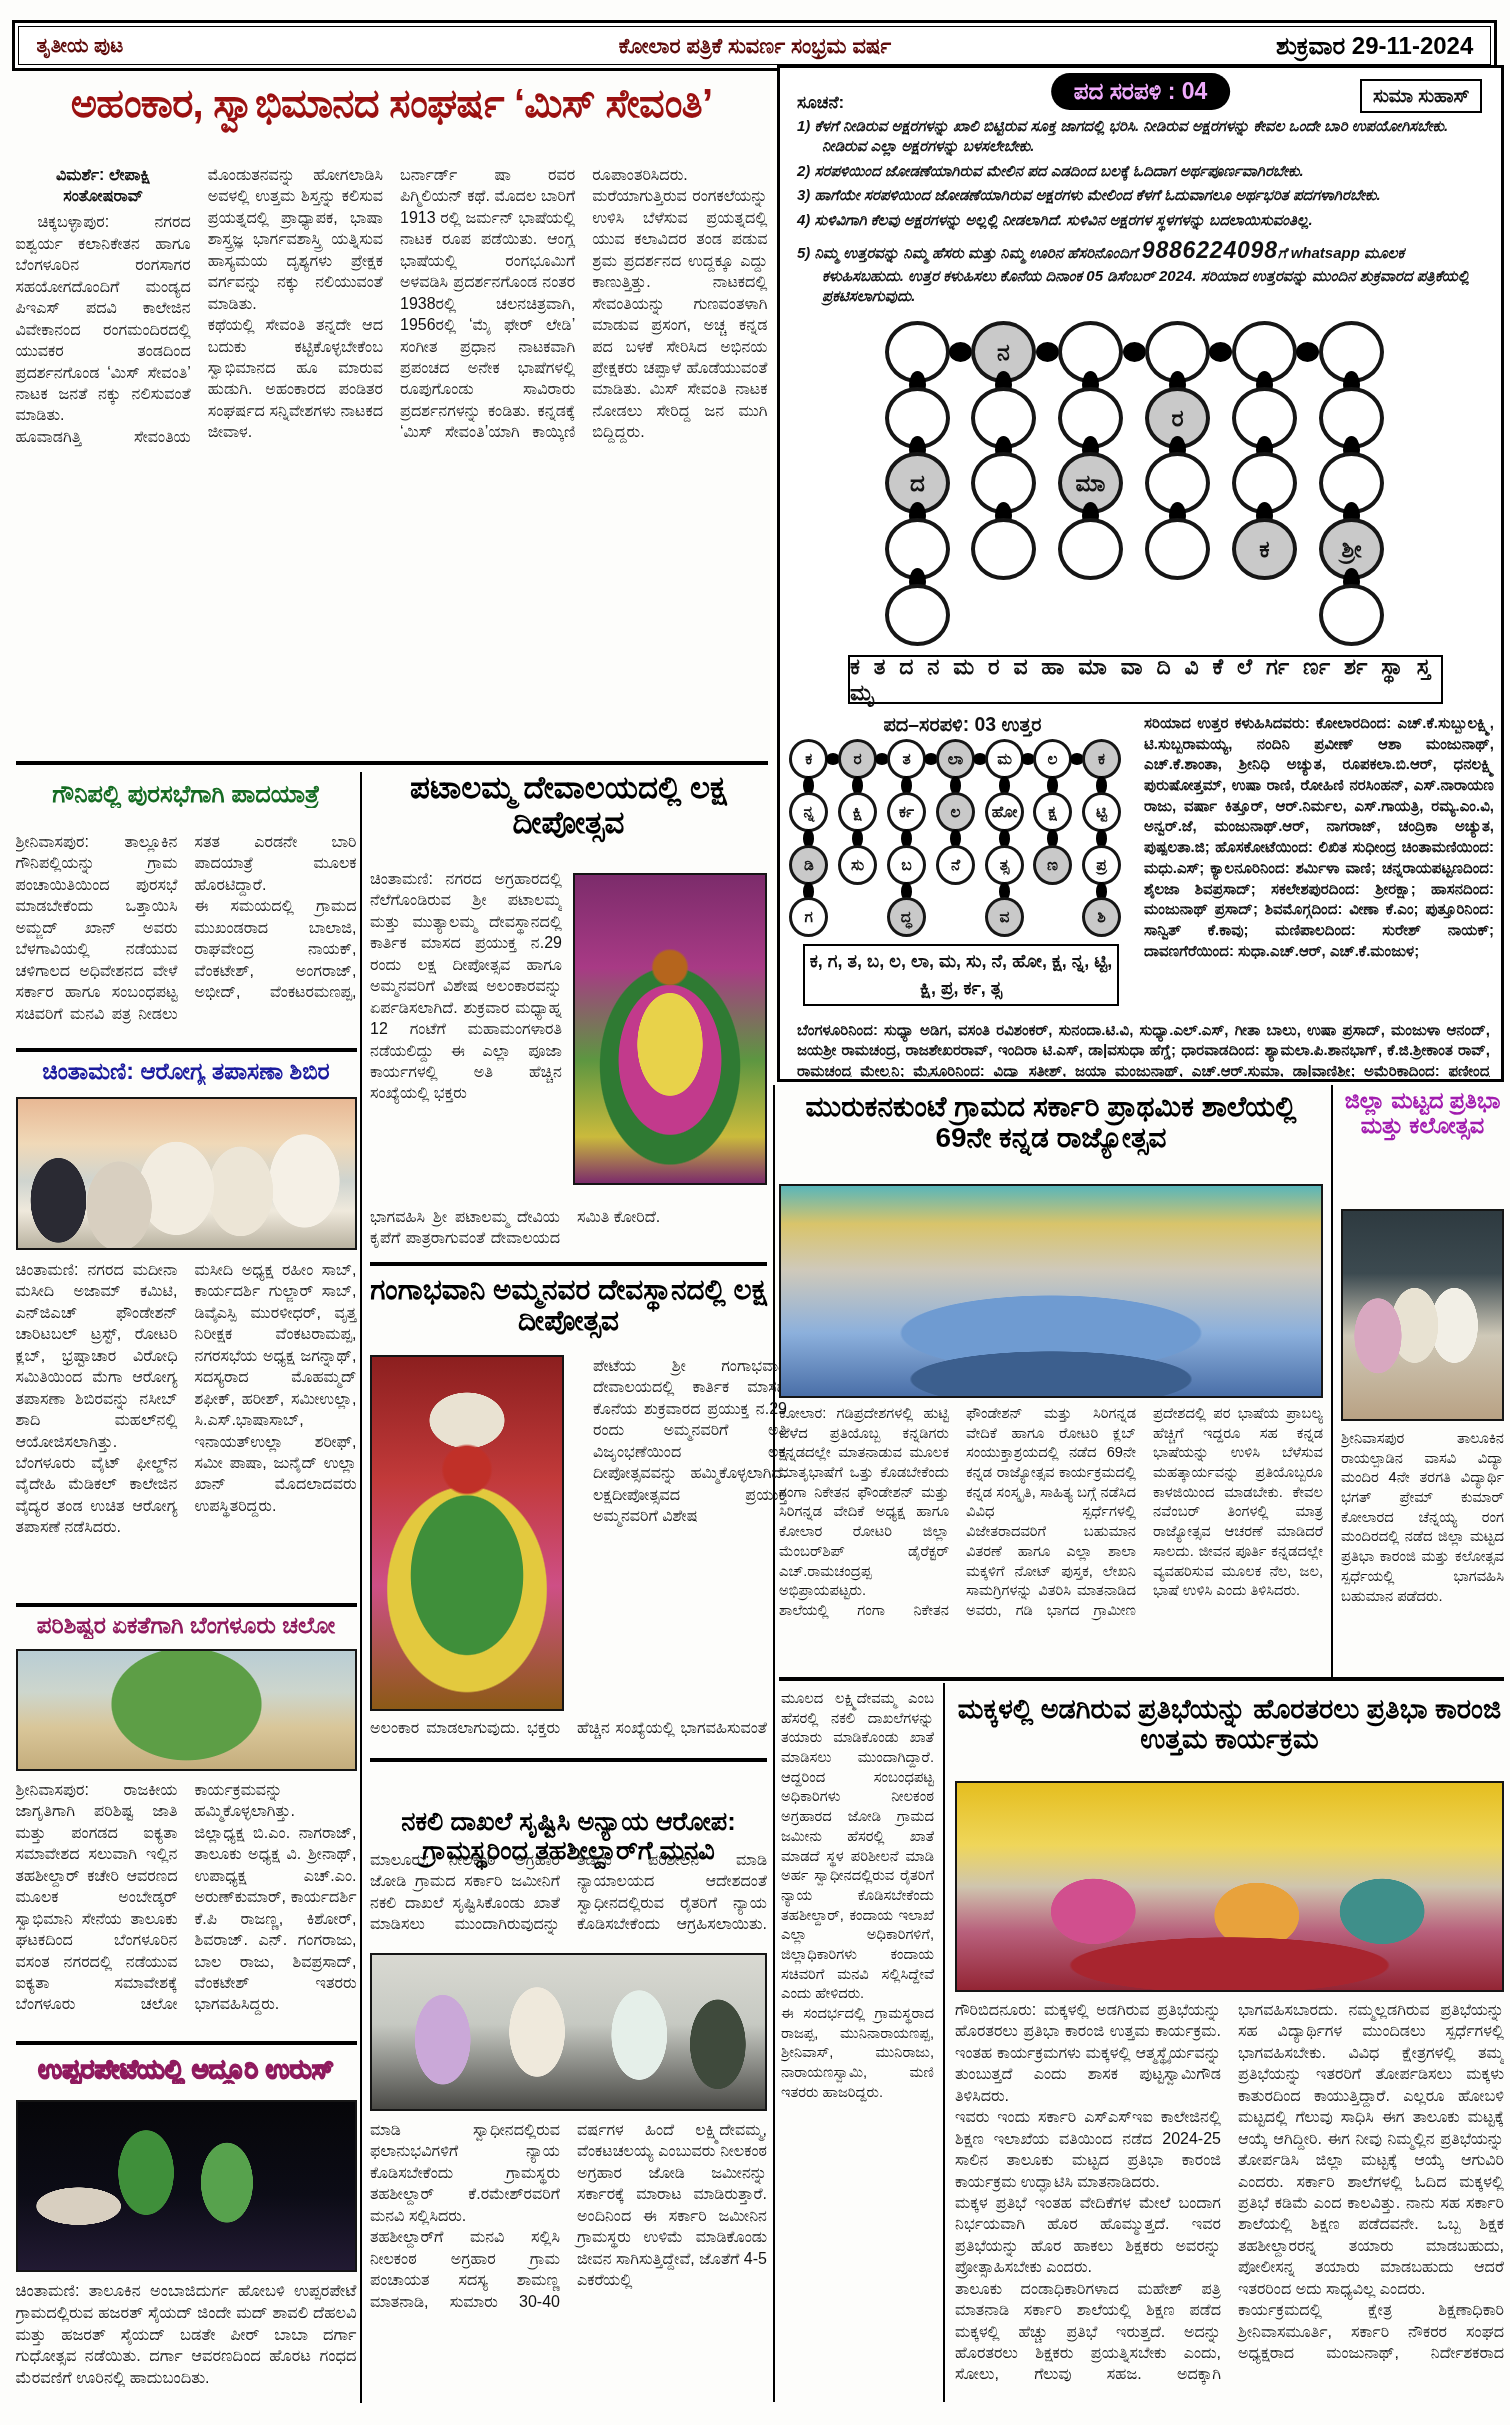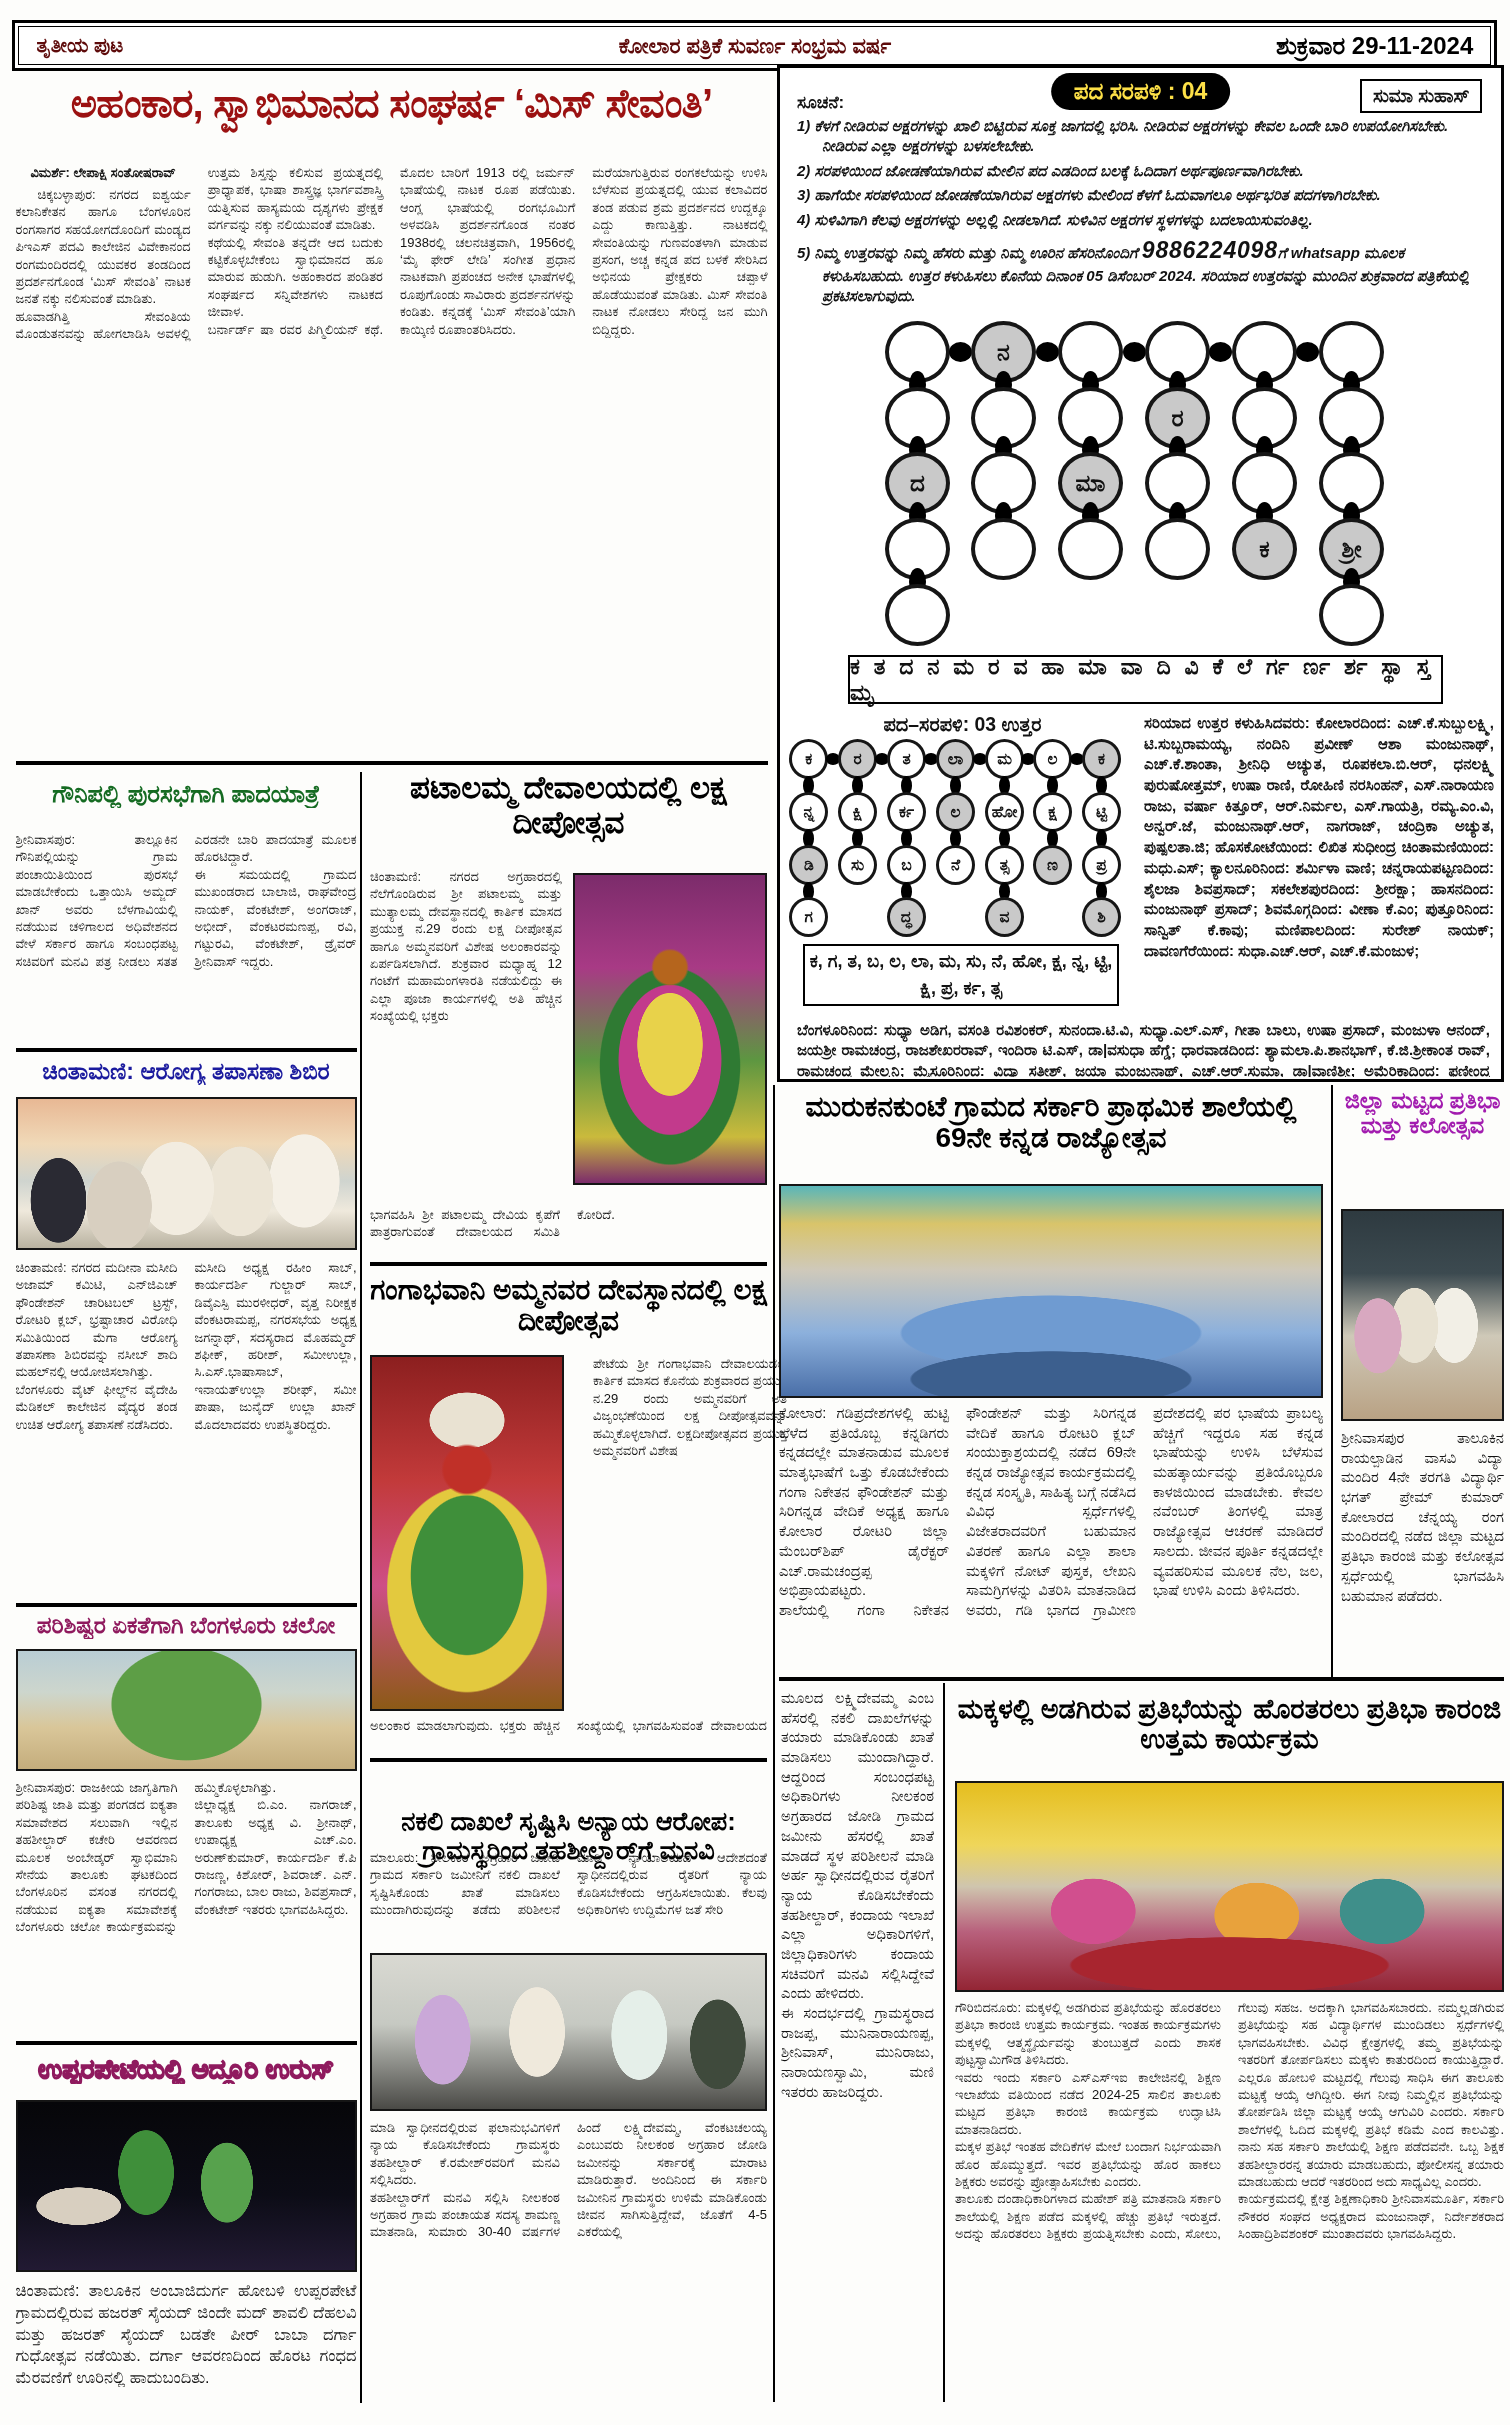--- a/index.html
+++ b/index.html
@@ -17,40 +17,40 @@
   .headline{position:absolute;font-weight:bold;text-align:center;line-height:1.12;}
   .h-red{color:var(--headline-red,#9b1111);font-size:40px;white-space:nowrap;letter-spacing:-0.8px;}
   .h-green{color:var(--headline-green,#156b22);font-size:24px;white-space:nowrap;overflow:hidden;}
   .h-blue{color:var(--headline-blue,#1b1b9e);font-size:23px;white-space:nowrap;overflow:hidden;}
   .h-magenta{color:var(--headline-magenta,#8f1a5e);font-size:23px;white-space:nowrap;overflow:hidden;}
   .h-outline{color:#fff;-webkit-text-stroke:1.5px var(--headline-magenta,#8f1a5e);text-stroke:1.5px #8f1a5e;font-size:26px;white-space:nowrap;overflow:hidden;}
   .h-black-lg{color:#000;font-size:31px;}
   .h-black-md{color:#000;font-size:28px;}
   .h-black-sm{color:#000;font-size:25.6px;margin-top:37px;}
   .h-black-xs{color:#a21caf;font-size:22.5px;}
-  .body-text{position:absolute;font-size:13px;line-height:1.34;text-align:justify;overflow:hidden;white-space:pre-line;}
+  .body-text{position:absolute;font-size:16px;line-height:1.34;text-align:justify;overflow:hidden;white-space:pre-line;}
   .cols2{column-count:2;column-gap:17px;}
   .cols3{column-count:3;column-gap:17px;}
   .cols4{column-count:4;column-gap:17px;}
   .byline{font-weight:bold;margin:0 0 4.6px 0;text-align:center;}
   .body-p{margin:0;text-indent:22px;}
   .photo{position:absolute;border:2.3px solid #151515;box-sizing:border-box;}
   
   .ph-health{background:radial-gradient(ellipse 46px 70px at 12% 68%,#2a2a33 0 60%,transparent 61%),radial-gradient(ellipse 54px 74px at 30% 72%,#d8cfc0 0 60%,transparent 61%),radial-gradient(ellipse 62px 77px at 47% 60%,#f2ece0 0 60%,transparent 61%),radial-gradient(ellipse 54px 74px at 66% 62%,#ece5d6 0 60%,transparent 61%),radial-gradient(ellipse 58px 77px at 85% 55%,#f5f0e6 0 60%,transparent 61%),linear-gradient(180deg,#e8b894 0%,#f0d9b8 30%,#cfd4cf 55%,#efe9dc 75%,#b9b2a0 100%);}
   .ph-deity1{background:radial-gradient(circle at 50% 30%,#b5651d 0 7%,transparent 8%),radial-gradient(ellipse 54px 85px at 50% 55%,#e8d24a 0 60%,transparent 61%),radial-gradient(ellipse 85px 124px at 50% 60%,#c23a8c 0 60%,transparent 61%),radial-gradient(ellipse 116px 163px at 50% 62%,#2f7a33 0 60%,transparent 61%),linear-gradient(180deg,#7c2c6b 0%,#a83a85 30%,#5d9641 60%,#caba3c 85%,#7c2c6b 100%);}
   .ph-deity2{background:radial-gradient(circle at 50% 32%,#c03028 0 9%,transparent 10%),radial-gradient(ellipse 62px 46px at 50% 18%,#e9e2d2 0 60%,transparent 61%),radial-gradient(ellipse 93px 132px at 50% 62%,#3f8f3a 0 60%,transparent 61%),radial-gradient(ellipse 132px 170px at 50% 66%,#e3c93e 0 60%,transparent 61%),linear-gradient(180deg,#8c1f1f 0%,#c23a3a 35%,#ce4f86 65%,#8c5a16 100%);}
   .ph-school{background:radial-gradient(ellipse 232px 46px at 50% 92%,#3c5f8e 0 60%,transparent 61%),radial-gradient(ellipse 248px 62px at 50% 70%,#6f9bd1 0 60%,transparent 61%),linear-gradient(180deg,#59b6ba 0%,#d9c46a 18%,#cfc9ba 40%,#8cb0dc 70%,#4a6fa8 100%);}
   .ph-bus{background:radial-gradient(ellipse 124px 93px at 50% 45%,#5d9e46 0 60%,transparent 61%),linear-gradient(180deg,#b9cdd4 0%,#cdd6cd 35%,#d9c699 65%,#c4ad7c 100%);}
   .ph-urus{background:radial-gradient(ellipse 46px 70px at 38% 42%,#3f8f3a 0 60%,transparent 61%),radial-gradient(ellipse 43px 66px at 62% 48%,#57a24d 0 60%,transparent 61%),radial-gradient(ellipse 70px 31px at 18% 62%,#d8cfc0 0 60%,transparent 61%),linear-gradient(180deg,#060609 0%,#0c0c16 55%,#221a33 100%);}
   .ph-cert{background:radial-gradient(ellipse 39px 62px at 22% 60%,#d8a8c0 0 60%,transparent 61%),radial-gradient(ellipse 39px 62px at 45% 55%,#e8e2d2 0 60%,transparent 61%),radial-gradient(ellipse 39px 62px at 70% 55%,#f2efe6 0 60%,transparent 61%),linear-gradient(180deg,#2e3a40 0%,#3c4a50 30%,#cfc9b8 60%,#b9a284 100%);}
   .ph-handover{background:radial-gradient(ellipse 46px 74px at 18% 55%,#caa8d8 0 60%,transparent 61%),radial-gradient(ellipse 46px 74px at 42% 50%,#efe9dc 0 60%,transparent 61%),radial-gradient(ellipse 46px 74px at 68% 52%,#e5efe9 0 60%,transparent 61%),radial-gradient(ellipse 46px 74px at 88% 58%,#3f4a3c 0 60%,transparent 61%),linear-gradient(180deg,#d9d9d2 0%,#c6c9c2 45%,#4a4a46 100%);}
   .ph-group{background:radial-gradient(ellipse 263px 46px at 50% 88%,#a8252f 0 60%,transparent 61%),radial-gradient(ellipse 70px 54px at 25% 62%,#d14f8e 0 60%,transparent 61%),radial-gradient(ellipse 70px 54px at 55% 64%,#e8a23c 0 60%,transparent 61%),radial-gradient(ellipse 70px 54px at 78% 62%,#3f8f8a 0 60%,transparent 61%),linear-gradient(180deg,#e5be1f 0%,#efd65a 30%,#cfc5ae 50%,#b8607c 72%,#932534 100%);}
   
   .puzzle-box{position:absolute;left:777px;top:65px;width:727px;height:1017px;border:3.1px solid #000;background:#fff;box-sizing:border-box;}
-  .pz-title{position:absolute;left:50%;transform:translateX(-50%);top:4.6px;background:var(--pill-bg,#000);color:#fde047;font-weight:bold;font-size:23px;padding:5.4px 23px;border-radius:25px;white-space:nowrap;}
+  .pz-title{position:absolute;left:50%;transform:translateX(-50%);top:4.6px;background:var(--pill-bg,#000);color:#f0abfc;font-weight:bold;font-size:23px;padding:5.4px 23px;border-radius:25px;white-space:nowrap;}
   .pz-author{position:absolute;right:18.6px;top:11px;border:2.3px solid #000;font-weight:bold;font-size:18.6px;padding:3.9px 11px;white-space:nowrap;}
   .pz-sochane{position:absolute;left:17px;top:25px;font-weight:bold;font-size:17px;}
   .pz-inst{position:absolute;left:17px;top:48px;width:693px;font-size:15px;font-weight:bold;line-height:1.34;font-style:italic;}
   .pz-inst p{margin:0 0 4.6px 0;padding-left:25px;text-indent:-25px;}
   .pz-phone{font-size:23px;font-weight:bold;letter-spacing:0.8px;}
   .chain{position:absolute;}
   .cc{position:absolute;border-style:solid;border-color:#161616;border-radius:50%;background:#fff;display:flex;align-items:center;justify-content:center;font-weight:bold;box-sizing:border-box;}
   .cc.shaded{background:var(--shade,#c9c9c9);}
   .cl{position:absolute;background:#000;border-radius:50%;}
   .pz-bank{position:absolute;left:68px;top:587px;width:591px;height:45px;border:2.3px solid #000;display:flex;align-items:center;justify-content:center;font-weight:bold;font-size:22px;word-spacing:7.7px;text-align:left;}

